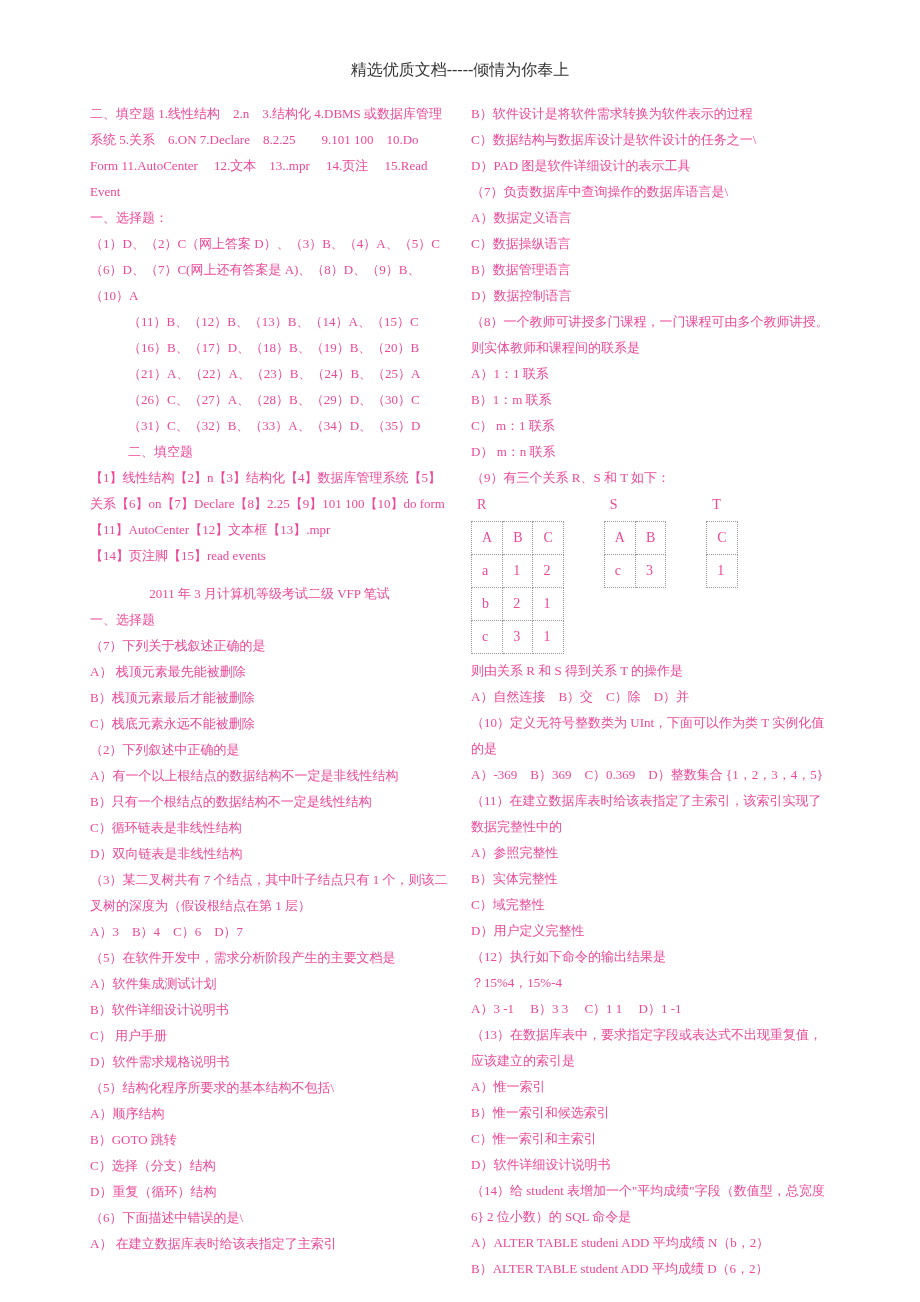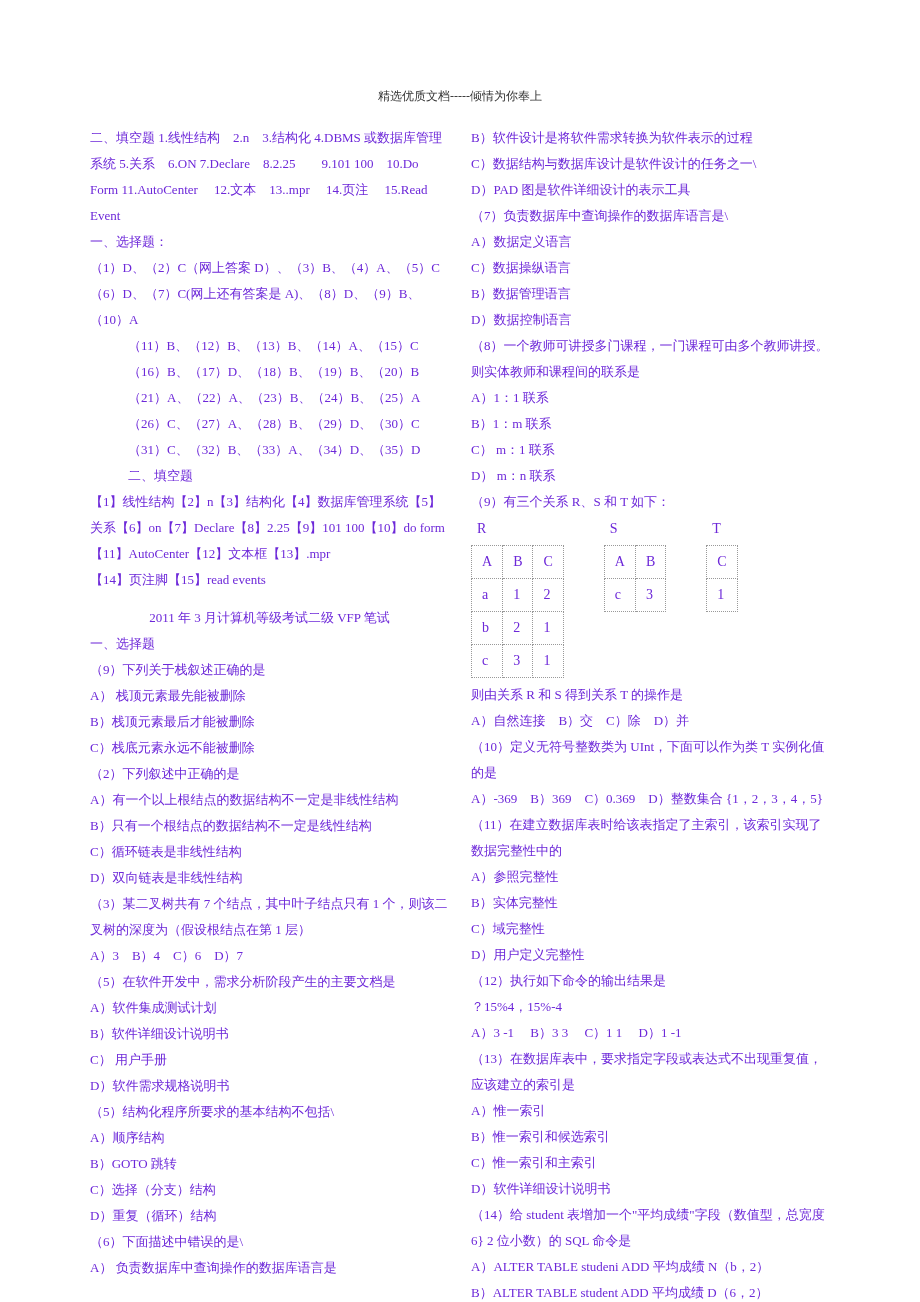--- a/index.html
+++ b/index.html
@@ -10,34 +10,33 @@
     width: 920px;
   }
   .page {
     width: 920px;
     padding: 60px 90px 40px 90px;
     box-sizing: border-box;
     position: relative;
   }
   .header {
     text-align: center;
-    font-size: 12px;
+    font-size: 16px;
     color: #333;
     margin-bottom: 20px;
-    margin-top: 28px;
   }
   .columns {
     display: flex;
     gap: 22px;
   }
   .column {
     flex: 1;
     font-size: 13px;
     line-height: 2;
-    color: #6d28d9;
+    color: #ec4899;
   }
   .column p {
     margin: 0;
   }
   .indent {
     padding-left: 38px;
   }
   .exam-title {
     font-weight: normal;
     text-align: center;
@@ -96,21 +95,21 @@
       <p class="indent">（26）C、（27）A、（28）B、（29）D、（30）C</p>
       <p class="indent">（31）C、（32）B、（33）A、（34）D、（35）D</p>
       <p class="indent">二、填空题</p>
       <p>【1】线性结构【2】n【3】结构化【4】数据库管理系统【5】关系【6】on【7】Declare【8】2.25【9】101 100【10】do form【11】AutoCenter【12】文本框【13】.mpr</p>
       <p>【14】页注脚【15】read events</p>
 
       <div class="spacer"></div>
       <p class="exam-title">2011 年 3 月计算机等级考试二级 VFP 笔试</p>
       <p>一、选择题</p>
 
-      <p>（9）下列关于栈叙述正确的是</p>
+      <p>（7）下列关于栈叙述正确的是</p>
       <p>A） 栈顶元素最先能被删除</p>
       <p>B）栈顶元素最后才能被删除</p>
       <p>C）栈底元素永远不能被删除</p>
 
       <p>（2）下列叙述中正确的是</p>
       <p>A）有一个以上根结点的数据结构不一定是非线性结构</p>
       <p>B）只有一个根结点的数据结构不一定是线性结构</p>
       <p>C）循环链表是非线性结构</p>
       <p>D）双向链表是非线性结构</p>
 
@@ -123,21 +122,21 @@
       <p>C） 用户手册</p>
       <p>D）软件需求规格说明书</p>
 
       <p>（5）结构化程序所要求的基本结构不包括\</p>
       <p>A）顺序结构</p>
       <p>B）GOTO 跳转</p>
       <p>C）选择（分支）结构</p>
       <p>D）重复（循环）结构</p>
 
       <p>（6）下面描述中错误的是\</p>
-      <p>A） 负责数据库中查询操作的数据库语言是</p>
+      <p>A） 在建立数据库表时给该表指定了主索引</p>
     </div>
 
     <div class="column">
       <p>B）软件设计是将软件需求转换为软件表示的过程</p>
       <p>C）数据结构与数据库设计是软件设计的任务之一\</p>
       <p>D）PAD 图是软件详细设计的表示工具</p>
 
       <p>（7）负责数据库中查询操作的数据库语言是\</p>
       <p>A）数据定义语言</p>
       <p>C）数据操纵语言</p>

